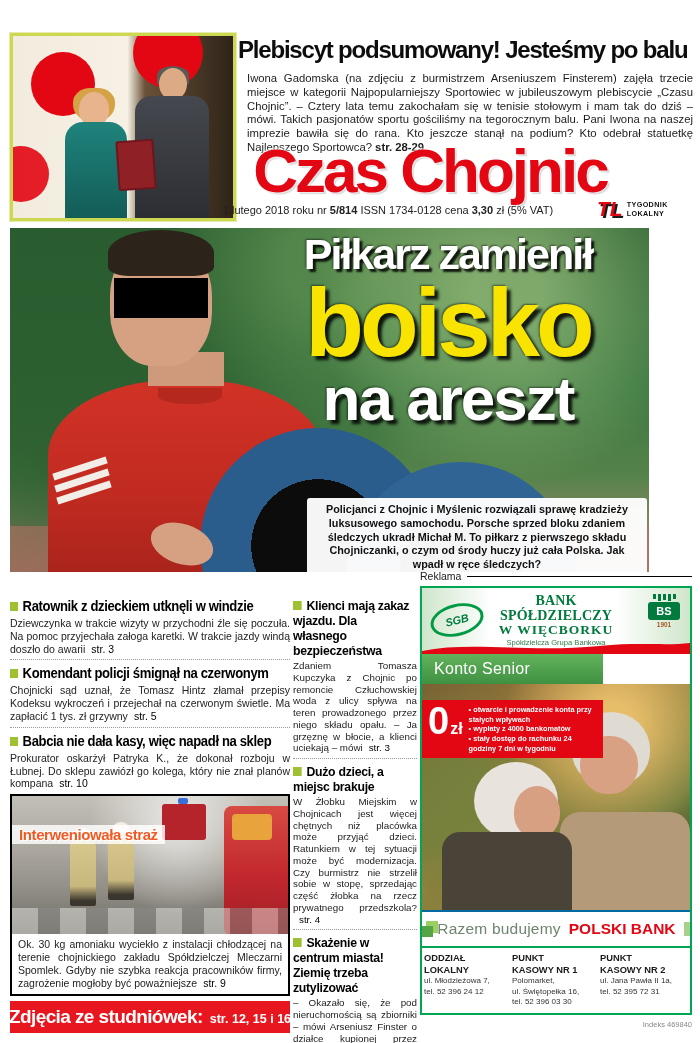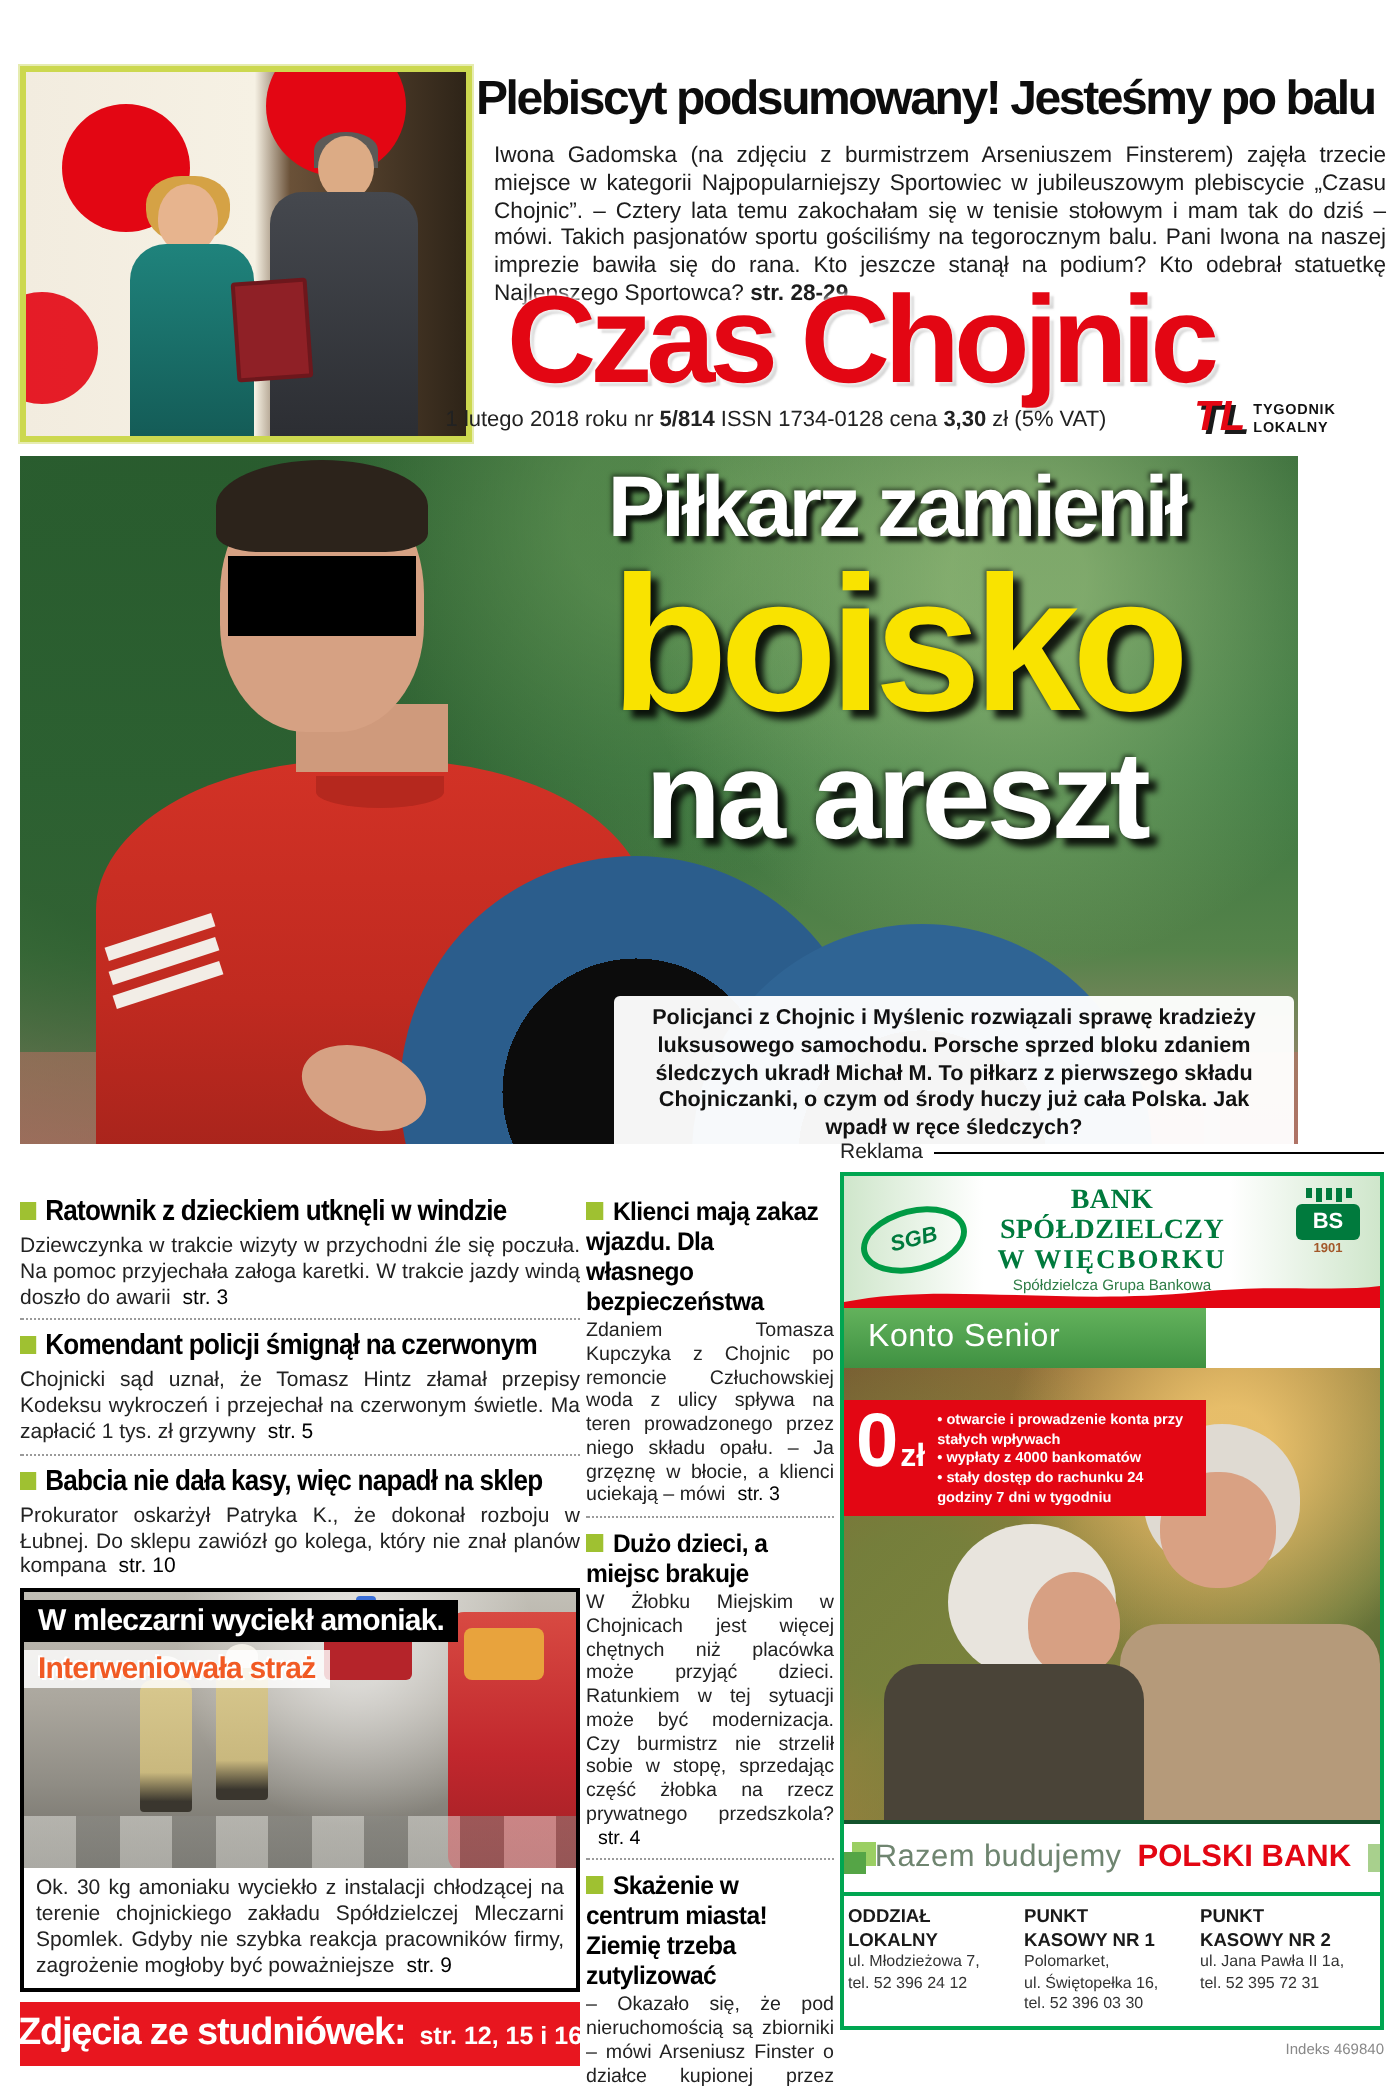--- a/index.html
+++ b/index.html
@@ -161,21 +161,21 @@
   .man2-sh{position:absolute;left:138px;top:128px;width:130px;height:98px;background:#b59a7a;border-radius:20px 20px 0 0;}
   .woman2-sh{position:absolute;left:20px;top:148px;width:130px;height:78px;background:#4a4438;border-radius:18px 18px 0 0;}
   .offer-box{position:absolute;left:0;top:16px;width:63%;background:#e30613;color:#fff;
     padding:4px 6px 5px 6px;display:flex;gap:6px;align-items:flex-start;}
   .offer-price{display:flex;align-items:baseline;line-height:.9;}
   .offer-zero{font-size:38px;font-weight:bold;}
   .offer-unit{font-size:16px;font-weight:bold;margin-left:1px;}
   .offer-feats{list-style:none;margin:1px 0 0 0;padding:0;font-size:7.3px;font-weight:bold;line-height:1.32;}
   .offer-feats li:before{content:"• ";}
 
-  .slogan-row{height:34px;border-top:2px solid #14532d;display:flex;align-items:center;justify-content:center;gap:8px;background:#fff;}
+  .slogan-row{height:34px;border-top:2px solid #0369a1;display:flex;align-items:center;justify-content:center;gap:8px;background:#fff;}
   .sqicon{position:relative;width:16px;height:16px;}
   .sqicon .a{position:absolute;left:4px;top:0;width:12px;height:12px;background:#9bcf63;}
   .sqicon .b{position:absolute;left:0;top:5px;width:11px;height:11px;background:#55a546;}
   .sq-light{width:14px;height:14px;background:#a8d08d;}
   .slogan-text{font-size:15.5px;color:#6f8570;letter-spacing:.2px;white-space:nowrap;}
   .slogan-brand{font-size:15.5px;font-weight:bold;color:#e30613;white-space:nowrap;}
 
   .addr-row{border-top:2px solid #00a651;display:flex;background:#fff;padding:5px 2px 6px 2px;}
   .addr{flex:1;text-align:left;}
   .addr .t{font-size:9.3px;font-weight:bold;color:#1a1a1a;line-height:1.25;}
@@ -267,21 +267,20 @@
       <div class="ammonia-photo">
         <div class="truck-r">
             <div class="gear"></div>
           </div>
         <div class="truck-c">
             <div class="light"></div>
           </div>
         <div class="ff ff1"></div>
         <div class="ff ff2"></div>
         <div class="puddle"></div>
-        <div class="amm-hl1">W mleczarni wyciekł amoniak.</div>
         <div class="amm-hl2">Interweniowała straż</div>
       </div>
       <div class="amm-caption">
         <span>Ok. 30 kg amoniaku wyciekło z instalacji chłodzącej na terenie chojnickiego zakładu Spółdzielczej Mleczarni Spomlek. Gdyby nie szybka reakcja pracowników firmy, zagrożenie mogłoby być poważniejsze</span><span class="pref">str. 9</span>
       </div>
     </div>
 
     <div class="studniowki">
       <span class="big">Zdjęcia ze studniówek:</span>
       <span class="small">str. 12, 15 i 16</span>

